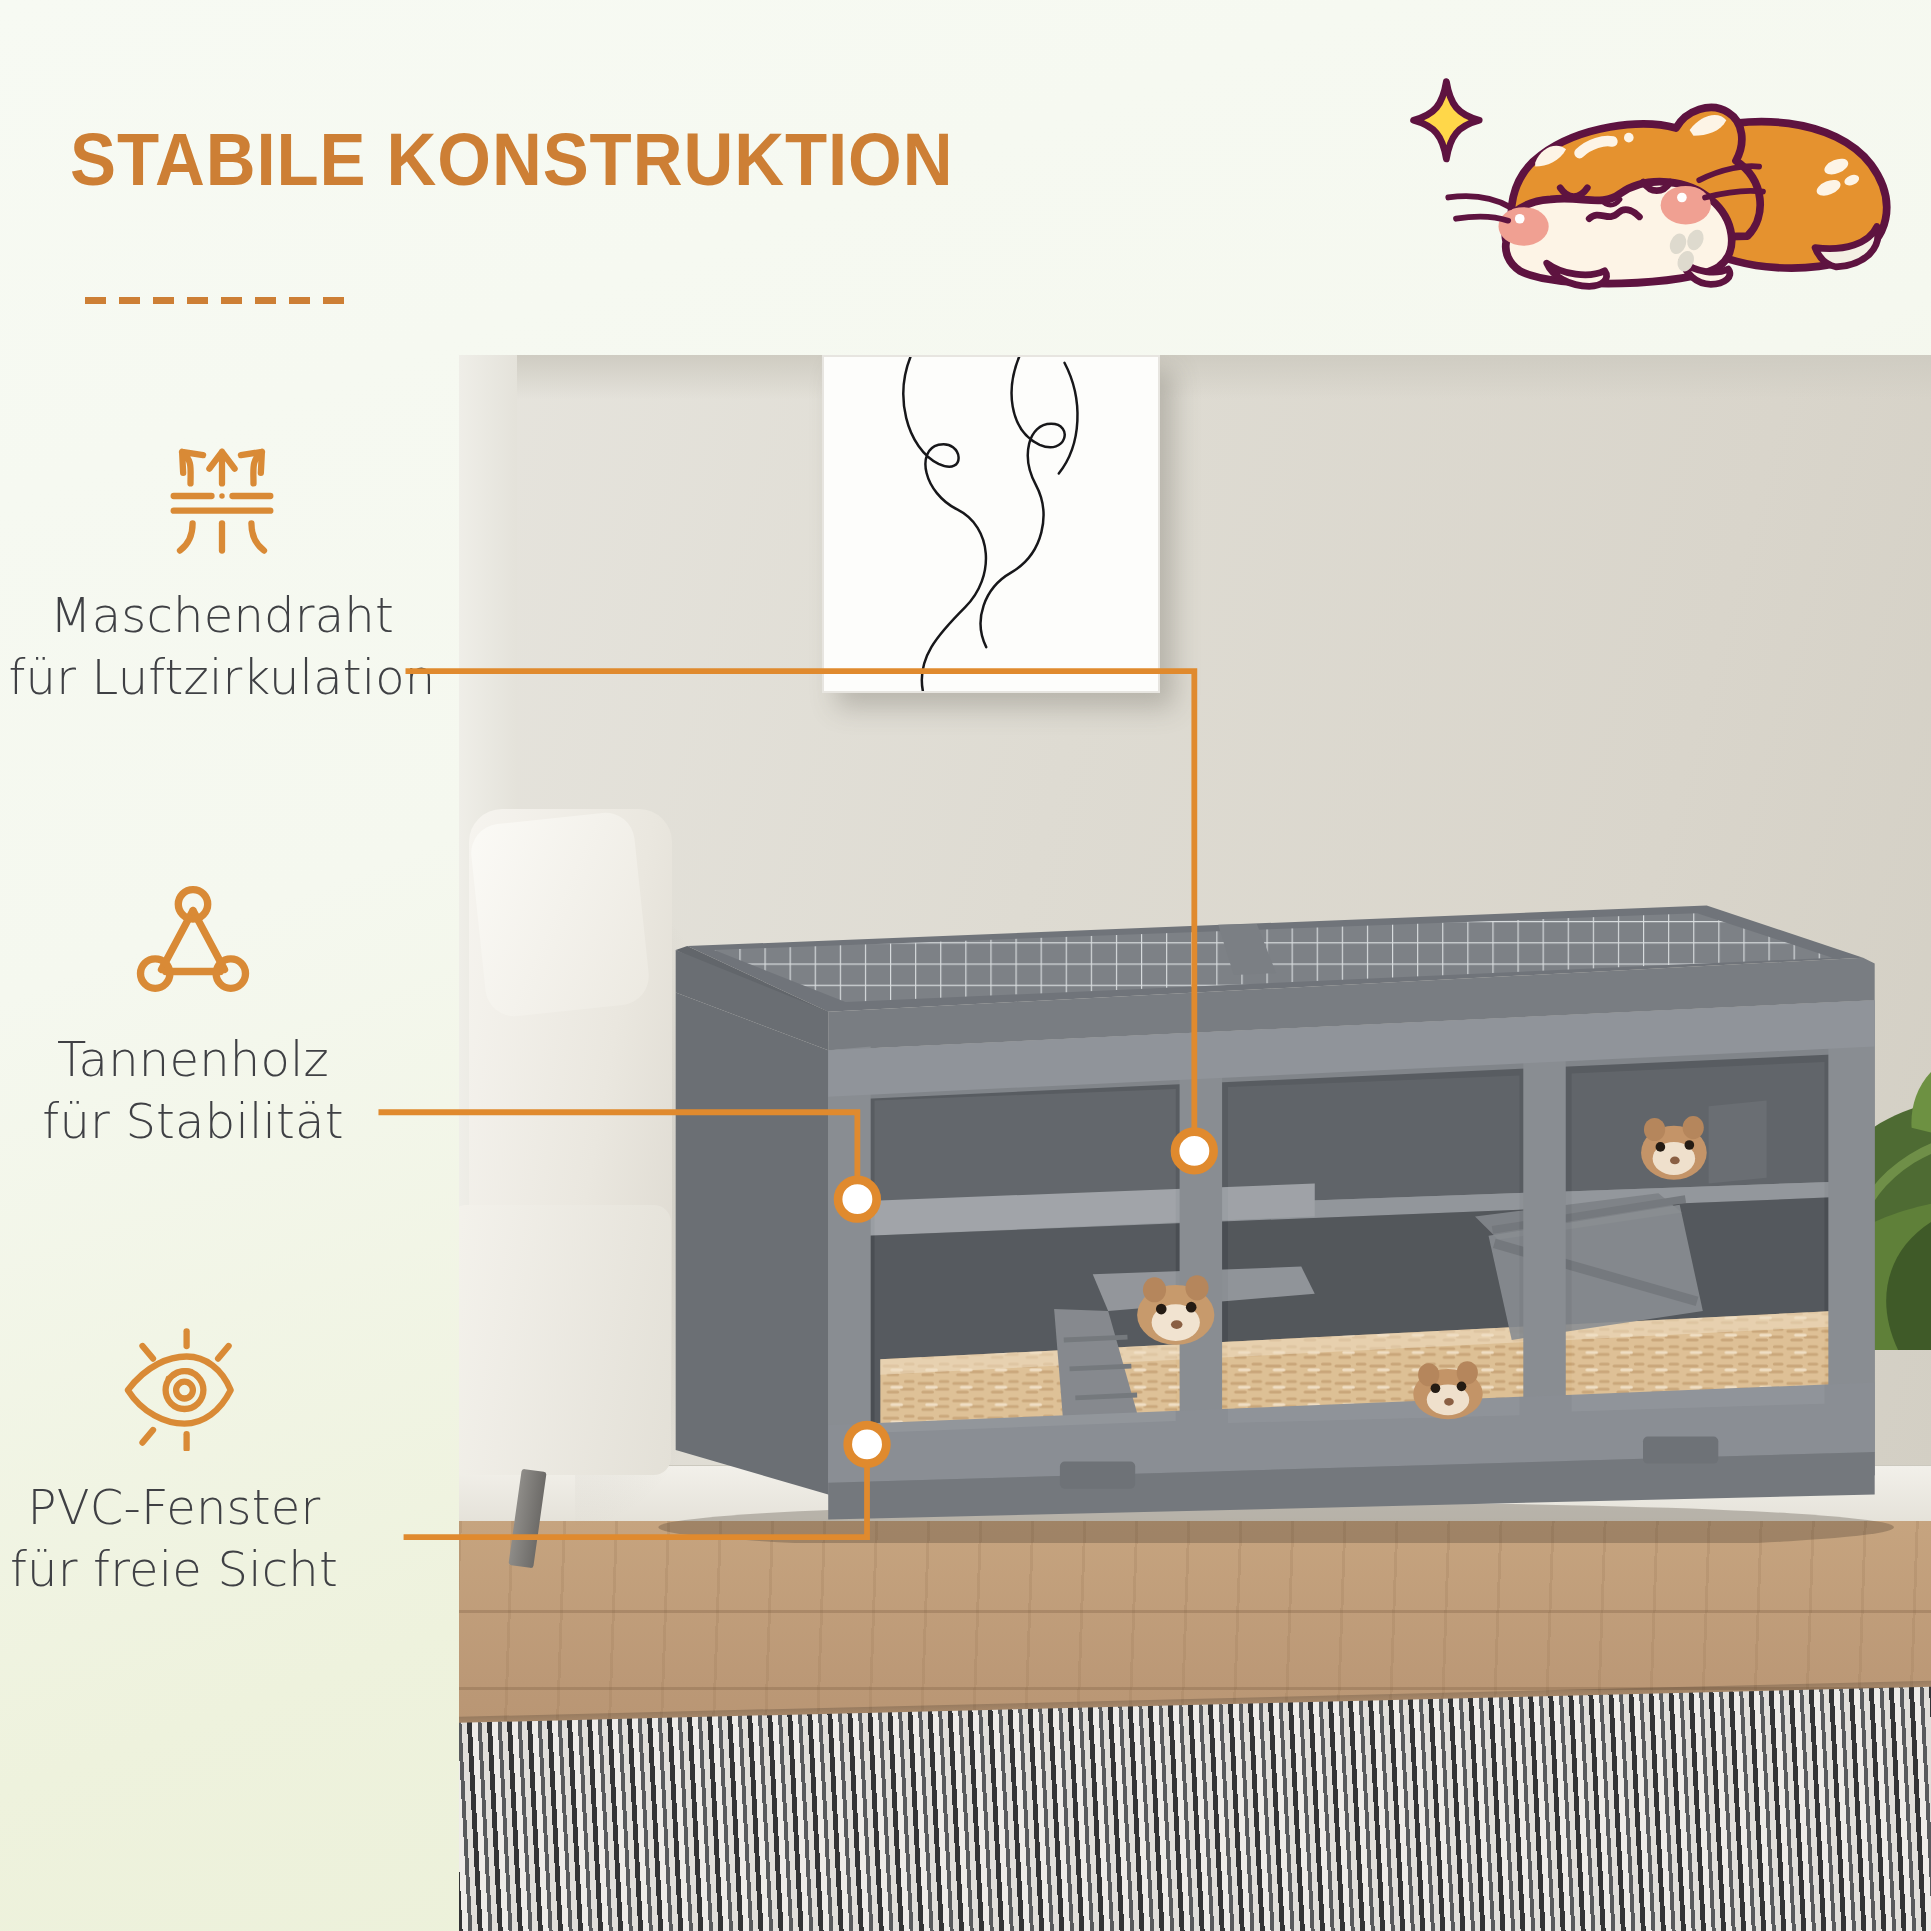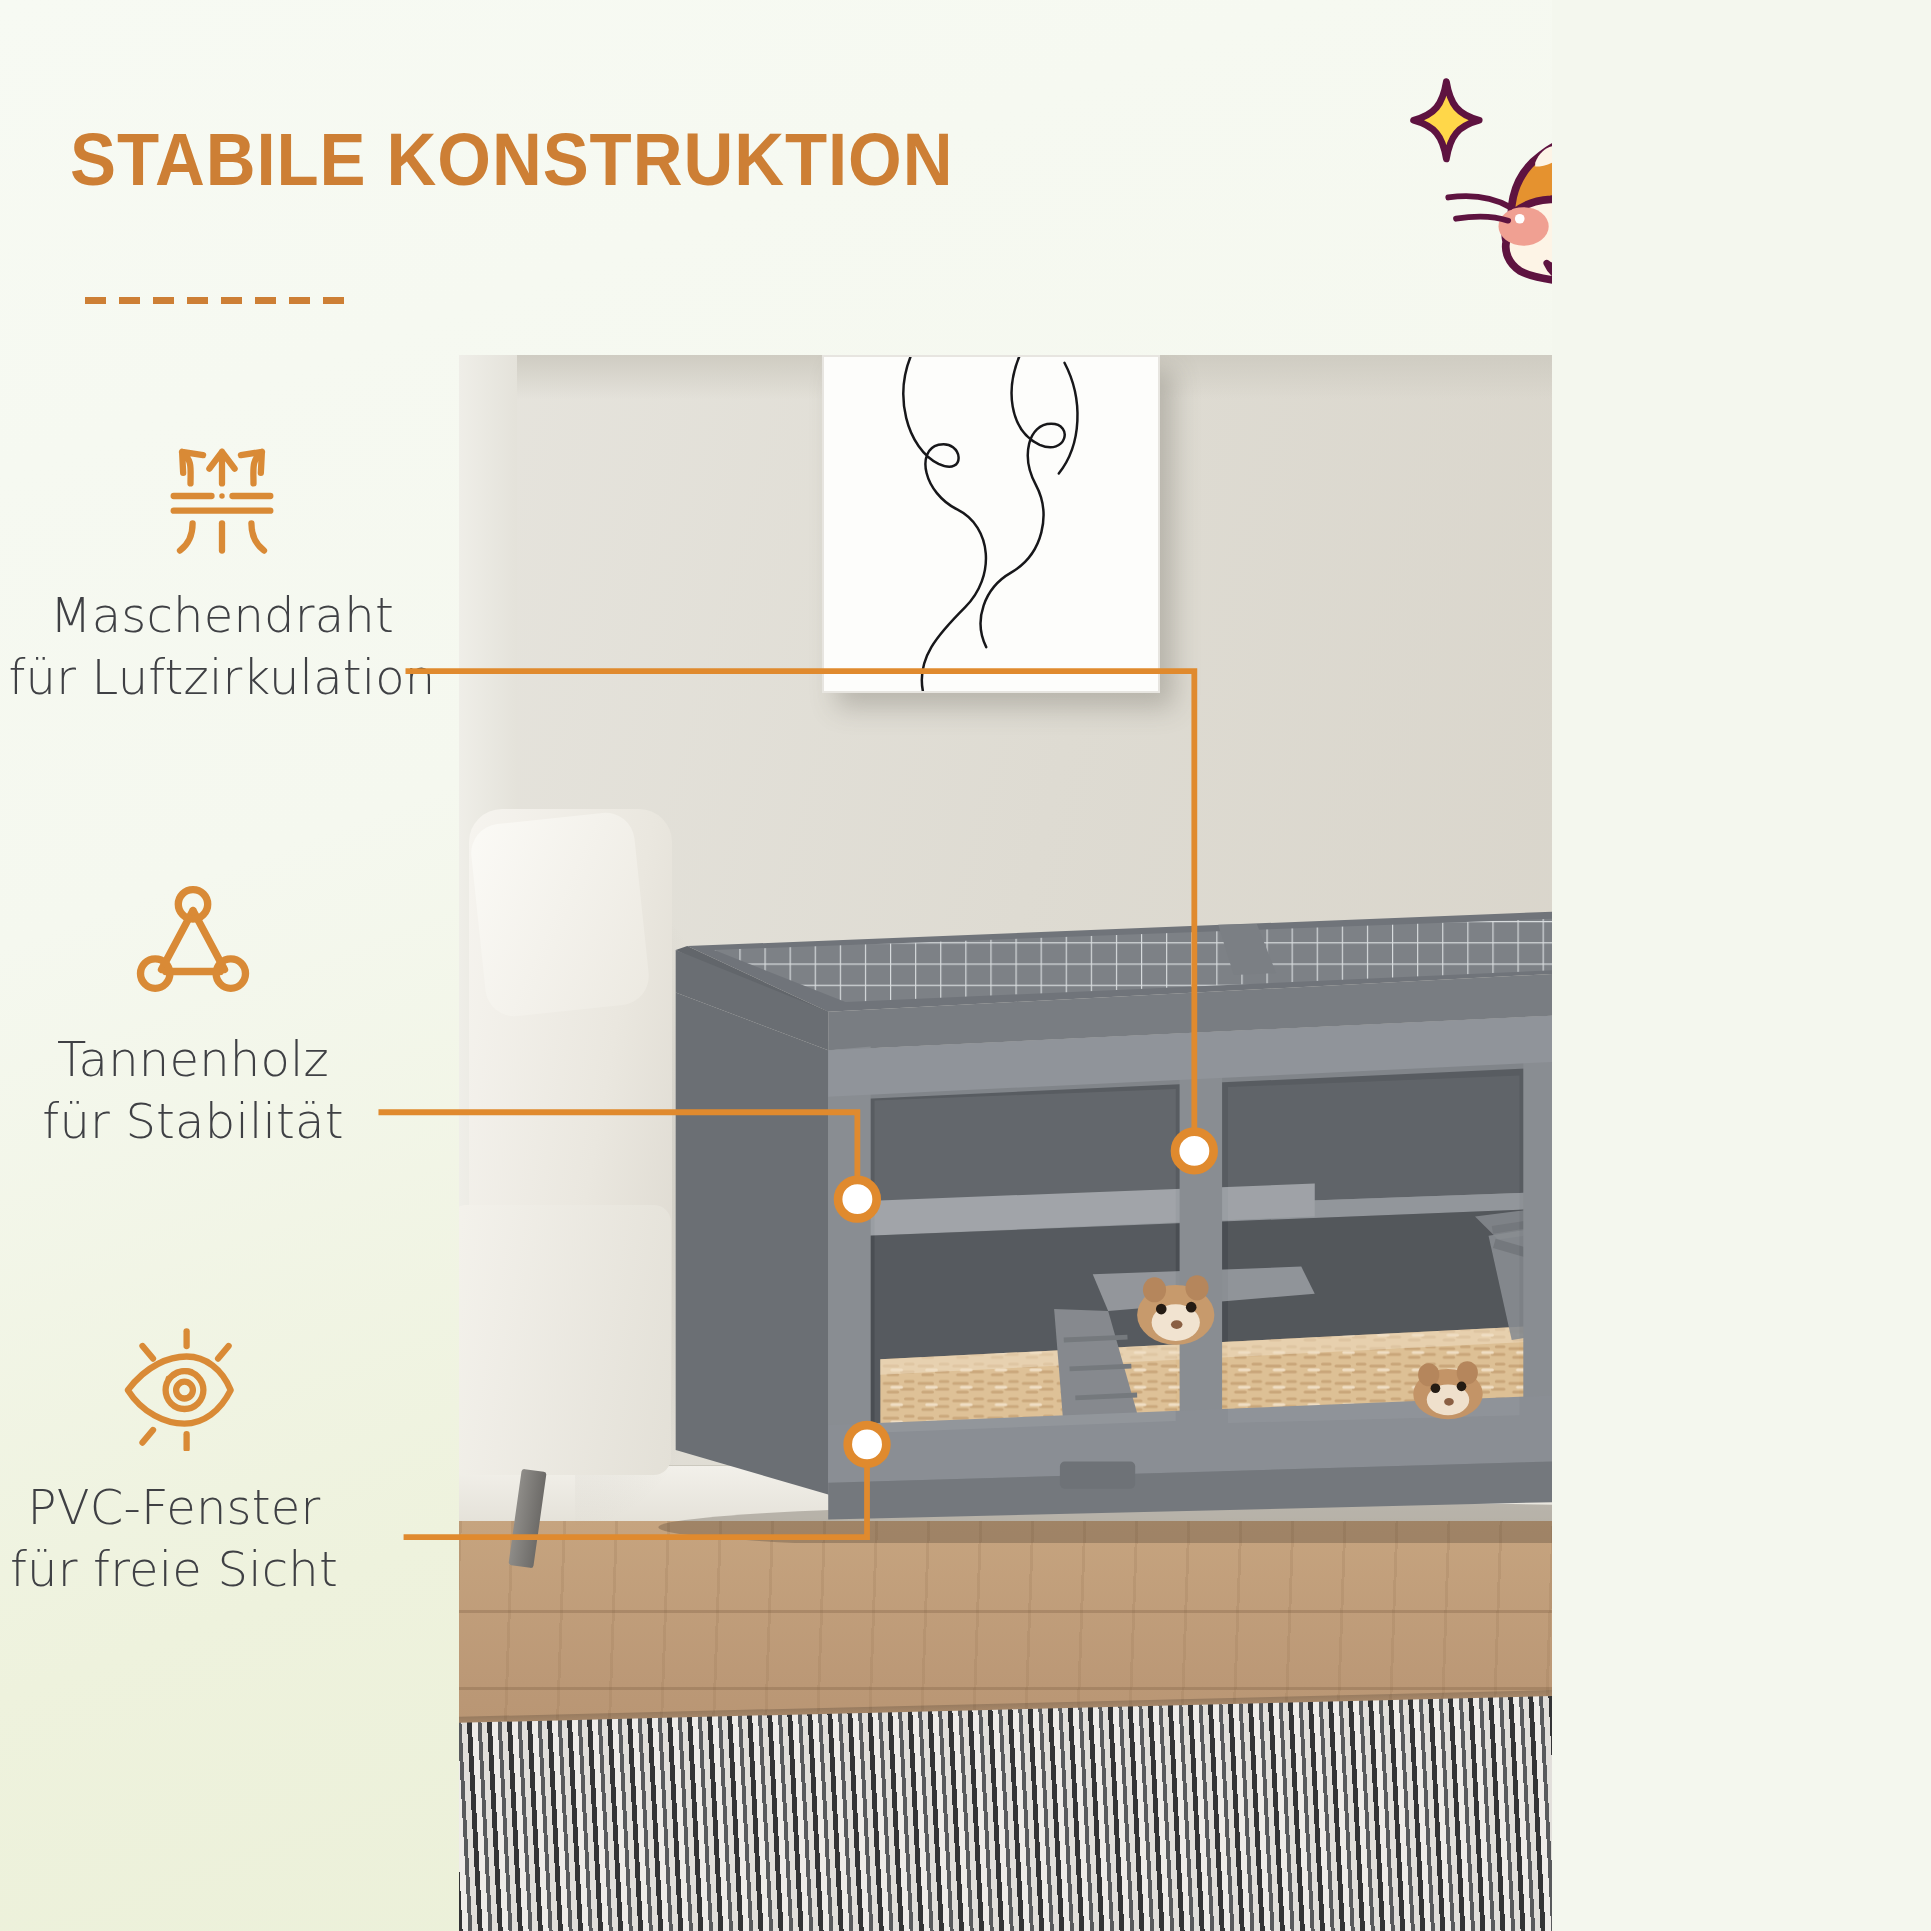--- a/index.html
+++ b/index.html
@@ -4,21 +4,21 @@
 <style>
   * { margin:0; padding:0; box-sizing:border-box; }
   html,body { width:1931px; height:1931px; }
   body {
     font-family:"DejaVu Sans", sans-serif;
     background:#f4f7ee;
     overflow:hidden;
     position:relative;
   }
   #root {
-    position:absolute; left:0; top:0; width:1552px; height:1931px;
+    position:absolute; left:0; top:0; width:1931px; height:1931px;
     background:
       linear-gradient(160deg,#f7faf3 0%,#f5f8ef 38%,#eef2dd 68%,#eaefd6 100%);
     overflow:hidden;
   }
 
   
   .title {
     position:absolute; left:70px; top:116px;
     font-family:"Liberation Sans", sans-serif;
     font-size:75px; font-weight:700; letter-spacing:1px;

